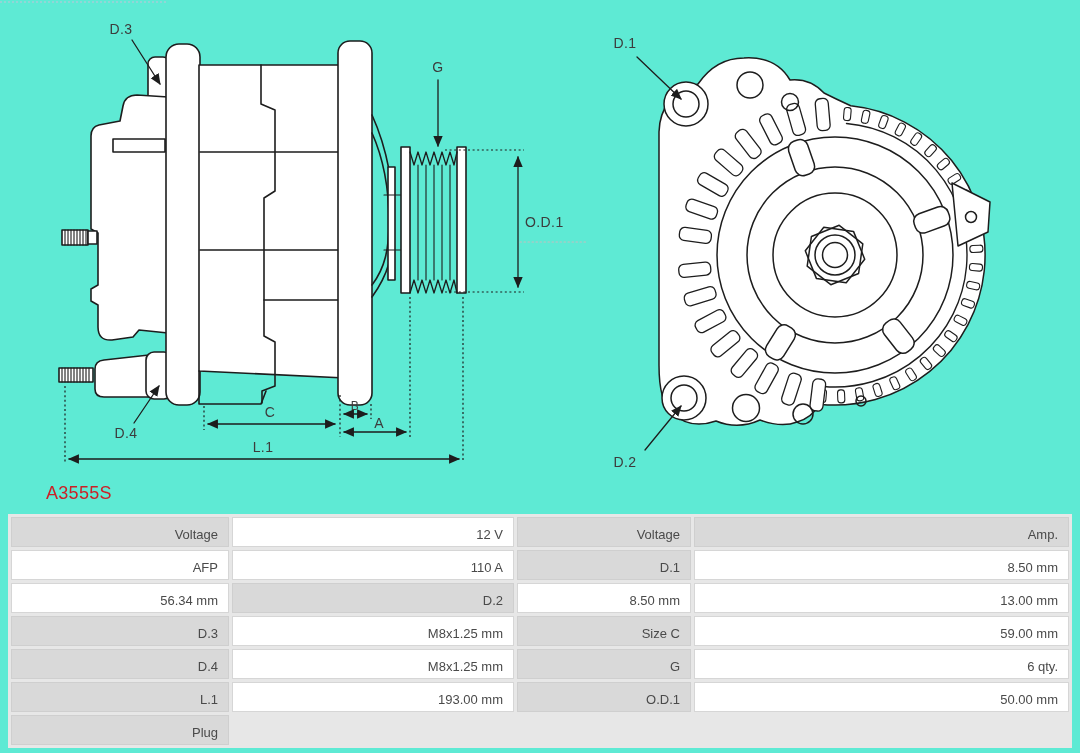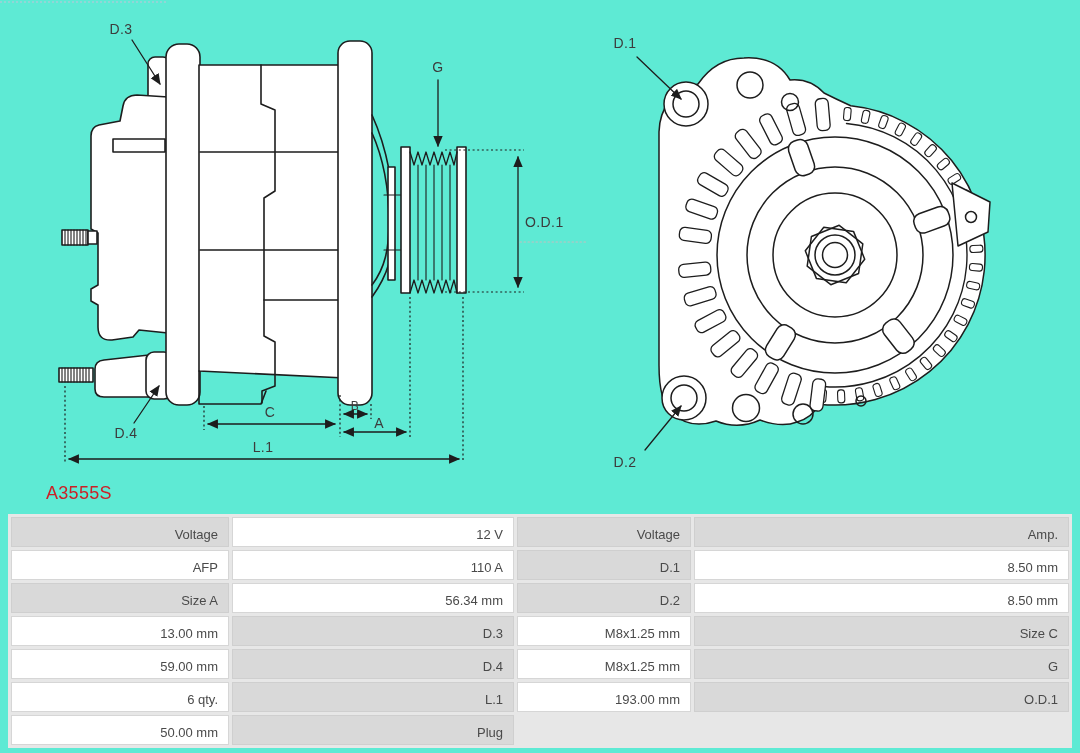--- a/index.html
+++ b/index.html
@@ -220,21 +220,20 @@
     <div class="cell lab">Voltage</div>
     <div class="cell">12 V</div>
     <div class="cell lab">Voltage</div>
     <div class="cell lab">Amp.</div>
 
     <div class="cell">AFP</div>
     <div class="cell">110 A</div>
     <div class="cell lab">D.1</div>
     <div class="cell">8.50 mm</div>
 
-    <div class="cell lab">Size A</div>
     <div class="cell">56.34 mm</div>
     <div class="cell lab">D.2</div>
     <div class="cell">8.50 mm</div>
 
     <div class="cell">13.00 mm</div>
     <div class="cell lab">D.3</div>
     <div class="cell">M8x1.25 mm</div>
 
     <div class="cell lab">Size C</div>
     <div class="cell">59.00 mm</div>

